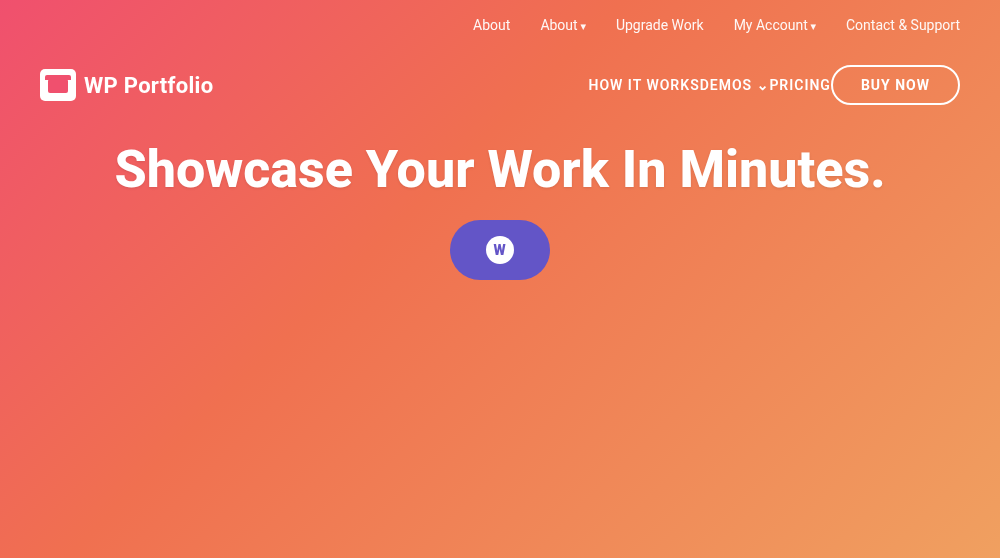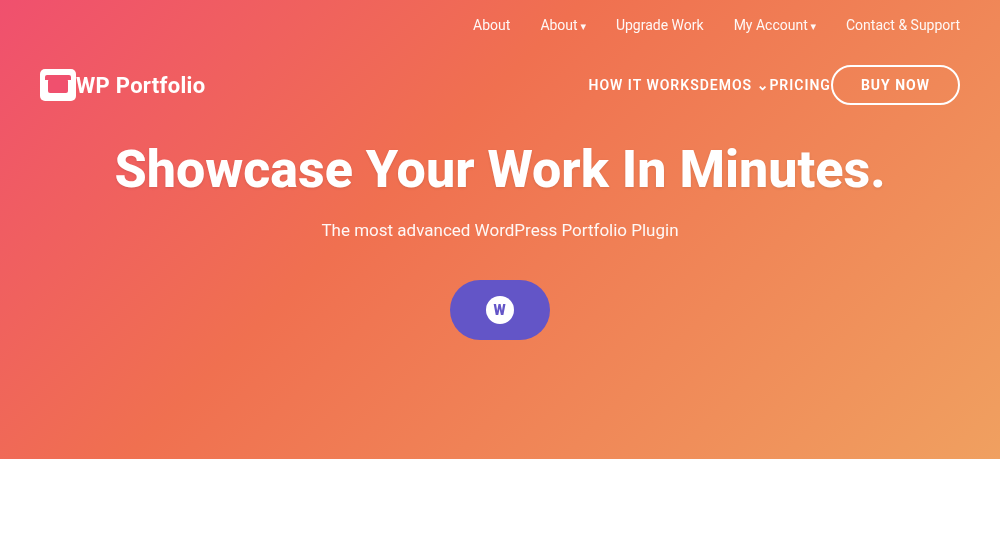--- a/index.html
+++ b/index.html
@@ -5,21 +5,21 @@
     * { margin: 0; padding: 0; box-sizing: border-box; }
     body {
       width: 1000px;
       height: 558px;
       overflow: hidden;
       font-family: -apple-system, BlinkMacSystemFont, 'Segoe UI', Roboto, sans-serif;
     }
 
     .page-wrapper {
       width: 1000px;
-      height: 459px;
+      height: 558px;
       background: linear-gradient(135deg, #f0506e 0%, #f07050 40%, #f0a060 100%);
       position: relative;
       display: flex;
       flex-direction: column;
     }
 
     
     .top-bar {
       display: flex;
       justify-content: flex-end;
@@ -48,21 +48,21 @@
       display: flex;
       align-items: center;
       justify-content: space-between;
       padding: 0 40px;
       height: 70px;
     }
 
     .logo-area {
       display: flex;
       align-items: center;
-      gap: 0;
+      gap: 8px;
       cursor: pointer;
     }
 
     .logo-icon {
       width: 36px;
       height: 32px;
       background: white;
       border-radius: 5px;
       display: flex;
       align-items: center;
@@ -210,19 +210,18 @@
     <div class="nav-links">
       <a class="nav-link">HOW IT WORKS</a>
       <a class="nav-link with-arrow">DEMOS</a>
       <a class="nav-link">PRICING</a>
       <a class="buy-now-btn">BUY NOW</a>
     </div>
   </nav>
 
   <section class="hero">
     <h1 class="hero-title">Showcase Your Work In Minutes.</h1>
-    <p class="hero-subtitle">The most advanced WordPress Portfolio Plugin</p>
     <a class="cta-btn">
       <div class="wp-icon">W</div>
     </a>
   </section>
 
 </div>
 
 </body></html>

